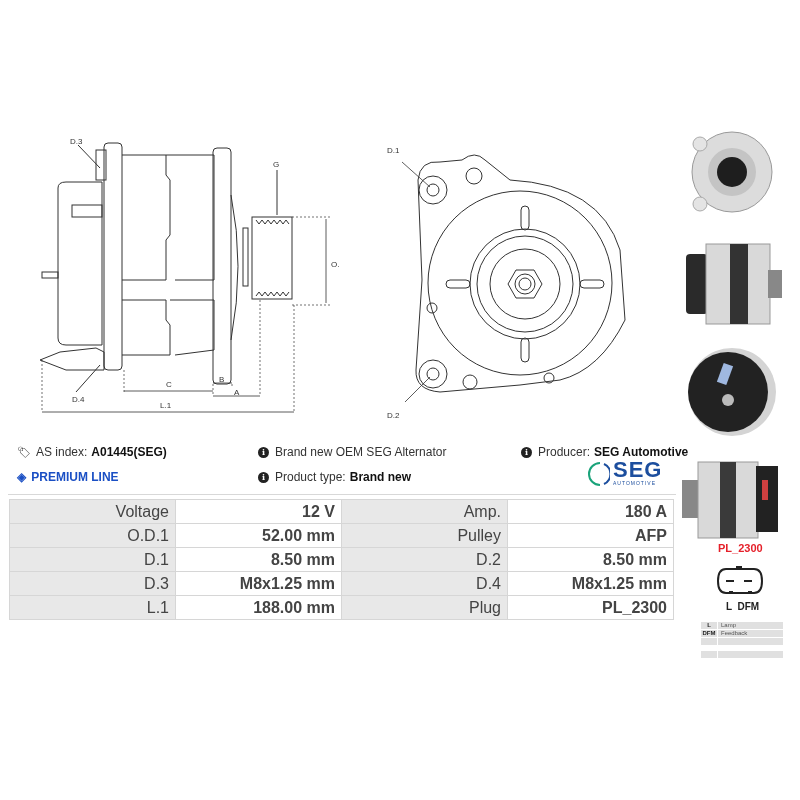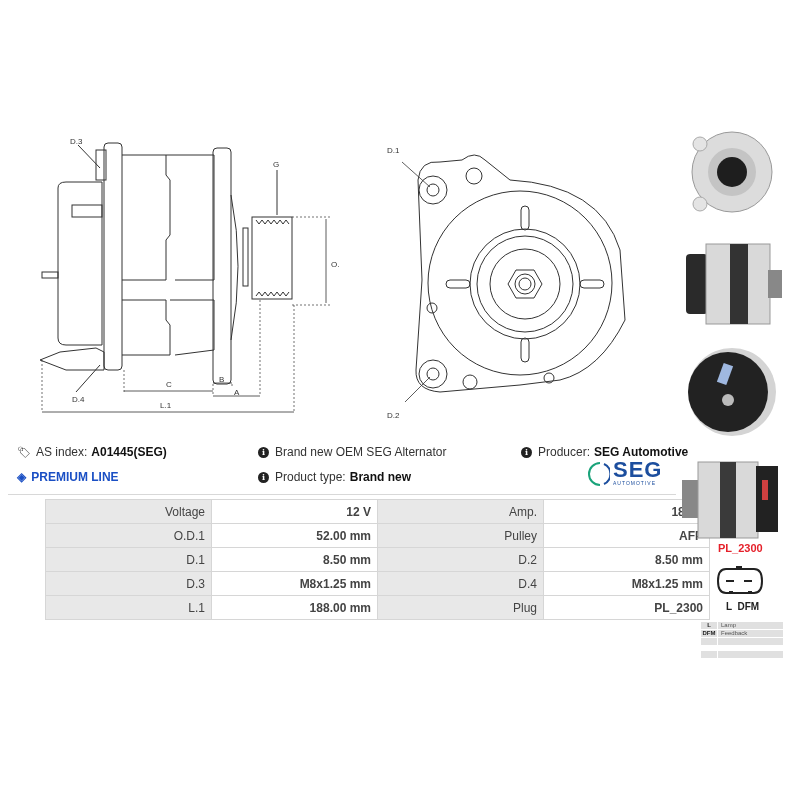--- a/index.html
+++ b/index.html
@@ -5,21 +5,21 @@
   * { box-sizing: border-box; margin: 0; padding: 0; }
   body { width: 800px; height: 800px; background: #ffffff; font-family: "Liberation Sans", sans-serif; color: #333; position: relative; overflow: hidden; }
   .abs { position: absolute; }
   .drawing { position: absolute; left: 30px; top: 120px; }
   .lbl { font-family: "Liberation Sans", sans-serif; font-size: 8px; fill: #333; }
   .info-row { position: absolute; font-size: 12px; color: #333; display: flex; align-items: center; white-space: nowrap; }
   .info-row b { font-weight: bold; color: #111; margin-left: 4px; }
   .info-icon { display: inline-block; width: 11px; height: 11px; border-radius: 50%; background: #222; color: #fff; font-size: 8px; font-weight: bold; text-align: center; line-height: 11px; margin-right: 6px; font-family: "DejaVu Serif", serif; }
   .premium { color: #1a4fc4; font-weight: bold; font-size: 12px; }
   .divider { position: absolute; left: 8px; top: 494px; width: 668px; height: 1px; background: #d8d8d8; }
-  table.specs { position: absolute; left: 9px; top: 499px; border-collapse: collapse; font-size: 12px; color: #444; margin-left: 36px; }
+  table.specs { position: absolute; left: 9px; top: 499px; border-collapse: collapse; font-size: 16px; color: #444; }
   table.specs td { border: 1px solid #d6d6d6; height: 24px; padding: 0 6px; text-align: right; }
   td.k { background: #e8e8e8; }
   td.v { background: #ffffff; font-weight: bold; }
   .c1 { width: 166px; } .c2 { width: 166px; } .c3 { width: 166px; } .c4 { width: 166px; }
   .photos { position: absolute; left: 682px; top: 126px; width: 108px; }
   .photo { width: 100px; height: 98px; margin: 0 auto 6px; position: relative; }
   .plug-title { position: absolute; left: 718px; top: 542px; color: #e5202a; font-weight: bold; font-size: 11px; }
   .legend { position: absolute; left: 701px; top: 622px; width: 82px; font-size: 6px; color: #555; }
   .legend .r { display: flex; height: 7px; margin-bottom: 1px; }
   .legend .a { width: 16px; background: #e0e0e0; text-align: center; font-weight: bold; color: #222; margin-right: 1px; }

